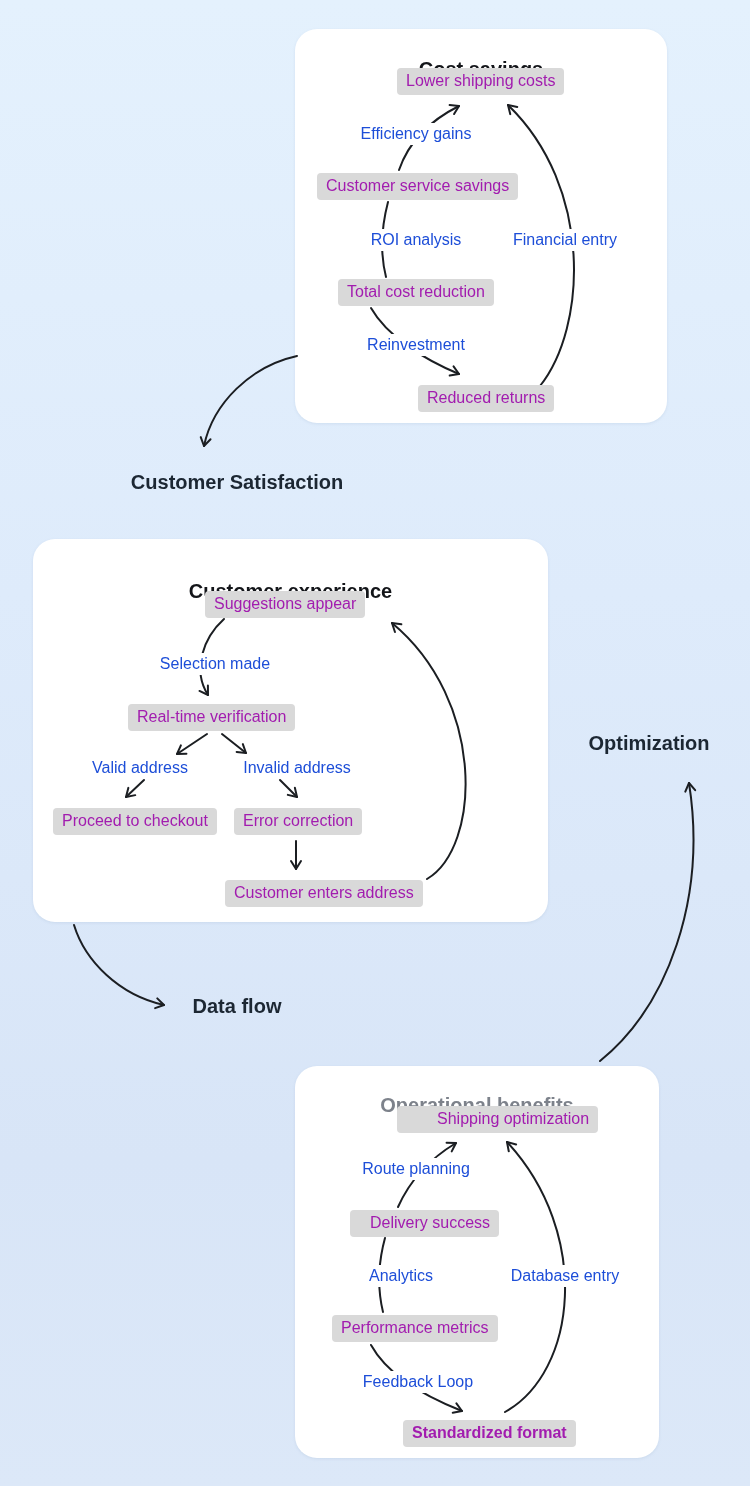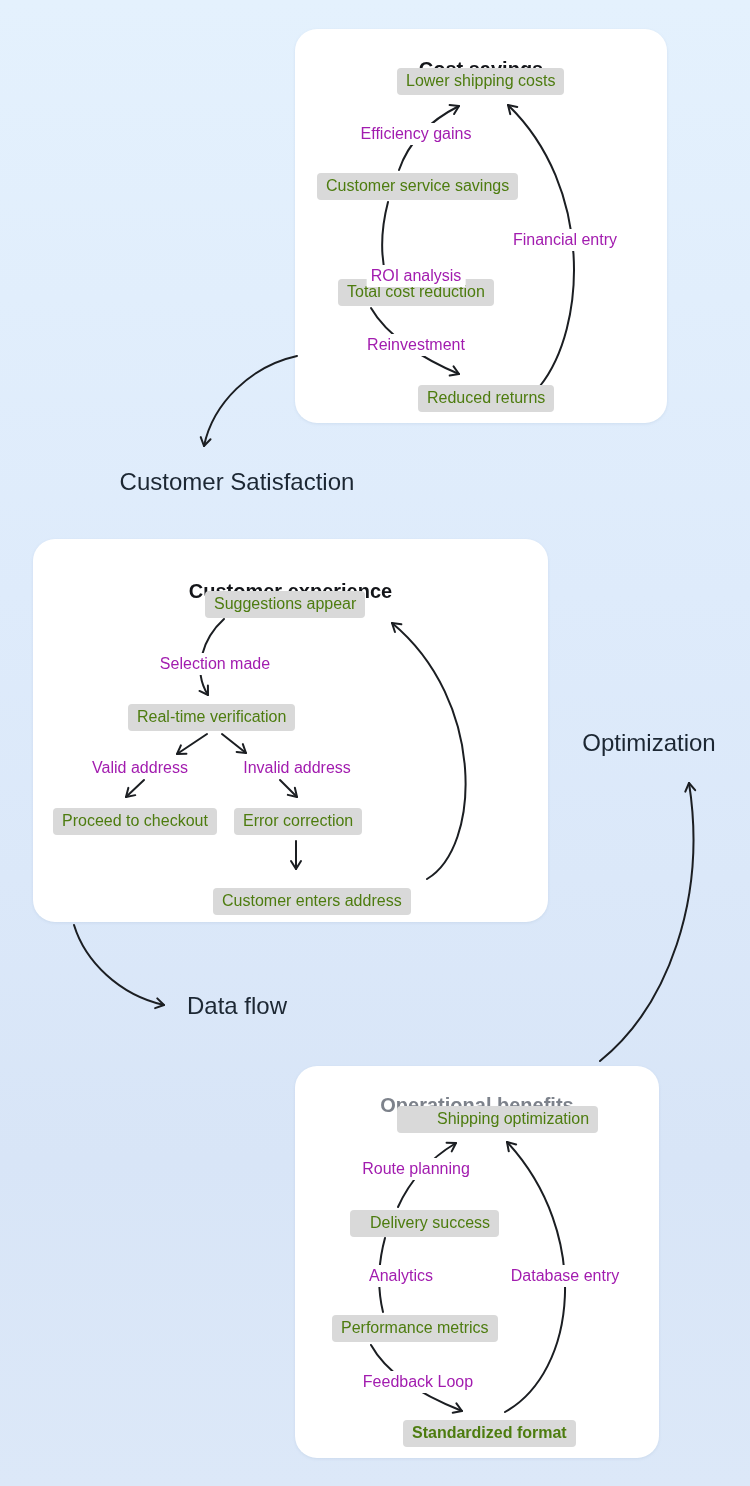--- a/index.html
+++ b/index.html
@@ -17,32 +17,32 @@
   #card-operational-benefits{left:295px;top:1066px;width:364px;height:392px;}
   .card-title{
     position:absolute;left:0;right:0;text-align:center;
     font-size:20px;font-weight:700;color:#131519;z-index:2;
   }
   .card-title.muted{color:#7d828b;font-weight:700;}
   .arrows{position:absolute;left:0;top:0;z-index:1;pointer-events:none;}
   .arrows path{fill:none;stroke:#1b1e22;stroke-width:2;stroke-linecap:round;}
   .node{
     position:absolute;background:#d9d9d9;border-radius:4px;
-    padding:3px 9px 4px;font-size:16px;line-height:20px;color:#4d7c0f;
+    padding:3px 9px 4px;font-size:16px;line-height:20px;color:#a21caf;
     white-space:nowrap;z-index:2;
   }
   .edge-label{
     position:absolute;transform:translate(-50%,-50%);
     background:#ffffff;padding:1px 4px;font-size:16px;line-height:20px;
-    color:#a21caf;white-space:nowrap;text-align:center;z-index:2;
+    color:#1d4ed8;white-space:nowrap;text-align:center;z-index:2;
   }
   .edge-label.wrap{white-space:normal;width:128px;line-height:21px;}
   .annotation{
     position:absolute;transform:translate(-50%,-50%);
-    font-size:24px;font-weight:400;color:#1c2733;white-space:nowrap;z-index:2;
+    font-size:20px;font-weight:700;color:#1c2733;white-space:nowrap;z-index:2;
   }
   #annotation-customer-satisfaction{left:237px;top:482px;}
   #annotation-optimization{left:649px;top:743px;}
   #annotation-data-flow{left:237px;top:1006px;}
 </style>
 </head>
 <body>
 
 <div class="page">
 
@@ -72,21 +72,21 @@
       <path d="M93,173 C87,196 85,224 91,248"></path>
       <path d="M76,279 C92,307 128,330 164,345" marker-end="url(#ah-c1)"></path>
       <path d="M245,357 C292,298 298,158 213,76" marker-end="url(#ah-c1)"></path>
     </svg>
     <h2 class="card-title" style="top:12px;">Cost savings</h2>
     <div class="node" style="left:102px;top:39px;">Lower shipping costs</div>
     <div class="node" style="left:22px;top:144px;">Customer service savings</div>
     <div class="node" style="left:43px;top:250px;">Total cost reduction</div>
     <div class="node" style="left:123px;top:356px;">Reduced returns</div>
     <div class="edge-label" style="left:121px;top:105px;">Efficiency gains</div>
-    <div class="edge-label" style="left:121px;top:211px;margin-top:36px;">ROI analysis</div>
+    <div class="edge-label" style="left:121px;top:211px;">ROI analysis</div>
     <div class="edge-label" style="left:270px;top:211px;">Financial entry</div>
     <div class="edge-label" style="left:121px;top:316px;">Reinvestment</div>
   </section>
 
   <section class="card" id="card-customer-experience">
     <svg class="arrows" width="515" height="383" viewBox="0 0 515 383">
       <defs>
         <marker id="ah-c2" markerUnits="userSpaceOnUse" markerWidth="16" markerHeight="16" viewBox="0 0 16 16" refX="12" refY="8" orient="auto">
           <path d="M4,3 L12,8 L4,13" fill="none" stroke="#1b1e22" stroke-width="2" stroke-linecap="round" stroke-linejoin="round"></path>
         </marker>
@@ -97,21 +97,21 @@
       <path d="M111,241 L93,258" marker-end="url(#ah-c2)"></path>
       <path d="M247,241 L264,258" marker-end="url(#ah-c2)"></path>
       <path d="M263,302 L263,330" marker-end="url(#ah-c2)"></path>
       <path d="M394,340 C448,308 453,162 359,84" marker-end="url(#ah-c2)"></path>
     </svg>
     <h2 class="card-title" style="top:24px;">Customer experience</h2>
     <div class="node" style="left:172px;top:52px;">Suggestions appear</div>
     <div class="node" style="left:95px;top:165px;">Real-time verification</div>
     <div class="node" style="left:20px;top:269px;">Proceed to checkout</div>
     <div class="node" style="left:201px;top:269px;">Error correction</div>
-    <div class="node" style="left:180px;top:341px;margin-top:8px;">Customer enters address</div>
+    <div class="node" style="left:192px;top:341px;">Customer enters address</div>
     <div class="edge-label" style="left:182px;top:125px;">Selection made</div>
     <div class="edge-label" style="left:107px;top:229px;">Valid address</div>
     <div class="edge-label" style="left:264px;top:229px;">Invalid address</div>
   </section>
 
   <section class="card" id="card-operational-benefits">
     <svg class="arrows" width="372" height="392" viewBox="0 0 372 392">
       <defs>
         <marker id="ah-c3" markerUnits="userSpaceOnUse" markerWidth="16" markerHeight="16" viewBox="0 0 16 16" refX="12" refY="8" orient="auto">
           <path d="M4,3 L12,8 L4,13" fill="none" stroke="#1b1e22" stroke-width="2" stroke-linecap="round" stroke-linejoin="round"></path>

